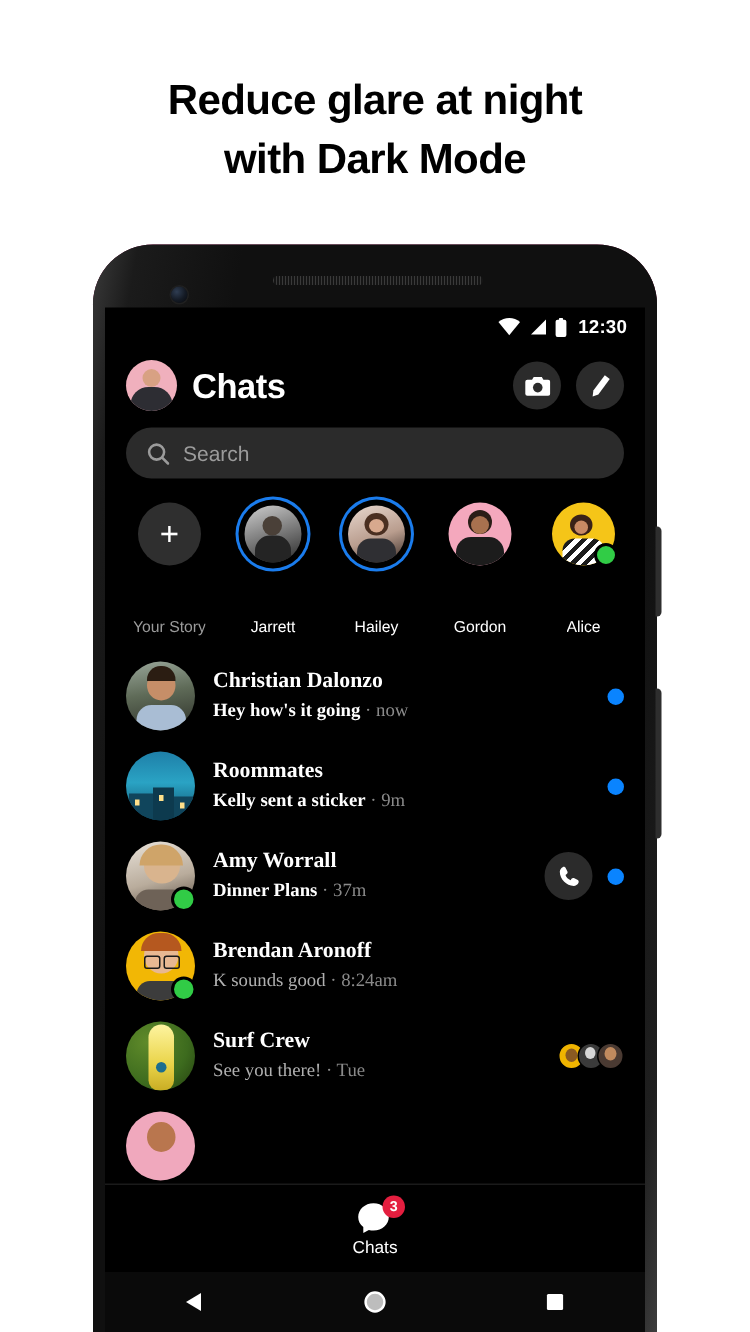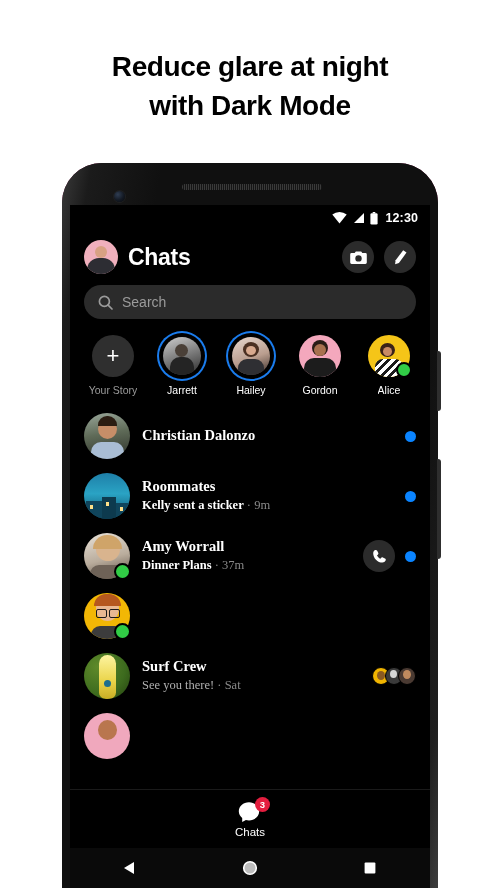--- a/index.html
+++ b/index.html
@@ -205,20 +205,21 @@
   }
   .story-ring.active .story-img { width: 38px; height: 38px; }
   .story-label {
     font-size: 10.5px;
     color: #ffffff;
     max-width: 64px;
     overflow: hidden;
     white-space: nowrap;
     text-overflow: ellipsis;
     text-align: center;
+    margin-top: 28px;
   }
   .story-label.muted { color: #9b9b9b; }
   .plus-circle {
     width: 42px; height: 42px;
     border-radius: 50%;
     background: #2f2f2f;
     display: flex; align-items: center; justify-content: center;
     color: #ffffff;
     font-size: 22px;
     line-height: 1;
@@ -481,20 +482,23 @@
       <div class="chat-row">
         <div class="chat-av-wrap">
           <div class="chat-av" style="background:linear-gradient(170deg,#9aa79a 0%,#5f6b58 45%,#2c2f28 100%);">
             <div style="position:absolute;left:14px;top:6px;width:19px;height:20px;border-radius:50%;background:#c68e68;"></div>
             <div style="position:absolute;left:14px;top:3px;width:19px;height:10px;border-radius:9px 9px 0 0;background:#2b1d12;"></div>
             <div style="position:absolute;left:7px;top:29px;width:33px;height:18px;border-radius:10px 10px 0 0;background:#a9bdd4;"></div>
           </div>
         </div>
         <div class="chat-text">
           <div class="chat-name">Christian Dalonzo</div>
+          <div class="chat-snippet">
+            <span class="msg">Hey how's it going</span><span class="time"> · </span><span class="time">now</span>
+          </div>
         </div>
         <div class="chat-right">
           <div class="unread-dot"></div>
         </div>
       </div>
 
       <div class="chat-row">
         <div class="chat-av-wrap">
           <div class="chat-av" style="background:linear-gradient(180deg,#1e7fa8 0%,#2aa3c4 45%,#0d4f6b 100%);">
             <div style="position:absolute;left:2px;top:28px;width:16px;height:18px;background:#10455c;"></div>
@@ -545,34 +549,40 @@
         <div class="chat-av-wrap">
           <div class="chat-av" style="background:#f2b705;">
             <div style="position:absolute;left:12px;top:4px;width:23px;height:24px;border-radius:50%;background:#e8b892;"></div>
             <div style="position:absolute;left:10px;top:1px;width:27px;height:12px;border-radius:13px 13px 0 0;background:#b5581f;"></div>
             <div style="position:absolute;left:12px;top:16px;width:9px;height:7px;border:1.5px solid #1a1a1a;border-radius:2px;"></div>
             <div style="position:absolute;left:25px;top:16px;width:9px;height:7px;border:1.5px solid #1a1a1a;border-radius:2px;"></div>
             <div style="position:absolute;left:7px;top:33px;width:33px;height:14px;border-radius:9px 9px 0 0;background:#3c3c3c;"></div>
           </div>
           <div class="chat-online"></div>
         </div>
+        <div class="chat-text">
+          <div class="chat-name">Brendan Aronoff</div>
+          <div class="chat-snippet read">
+            <span class="msg">K sounds good</span><span class="time"> · </span><span class="time">8:24am</span>
+          </div>
+        </div>
         <div class="chat-right"></div>
       </div>
 
       <div class="chat-row">
         <div class="chat-av-wrap">
           <div class="chat-av" style="background:radial-gradient(circle at 30% 30%, #5f8a2a 0%, #3d6b1e 60%, #24400f 100%);">
             <div style="position:absolute;left:15px;top:2px;width:17px;height:44px;border-radius:9px 9px 7px 7px;background:linear-gradient(180deg,#fdf4a0 0%,#ead449 60%,#c9ad24 100%);"></div>
             <div style="position:absolute;left:20px;top:27px;width:7px;height:7px;border-radius:50%;background:#1d6e8e;"></div>
           </div>
         </div>
         <div class="chat-text">
           <div class="chat-name">Surf Crew</div>
           <div class="chat-snippet read">
-            <span class="msg">See you there!</span><span class="time"> · </span><span class="time">Sat</span>
+            <span class="msg">See you there!</span><span class="time"> · </span><span class="time">Tue</span>
           </div>
         </div>
         <div class="chat-right">
           <div class="receipts">
             <div class="r" style="background:#f0b400;">
               <div style="position:absolute;left:4px;top:3px;width:8px;height:9px;border-radius:50%;background:#8a5a22;"></div>
             </div>
             <div class="r" style="background:#3a3a3a;">
               <div style="position:absolute;left:4px;top:2px;width:7px;height:8px;border-radius:50%;background:#d6d6d6;"></div>
             </div>

